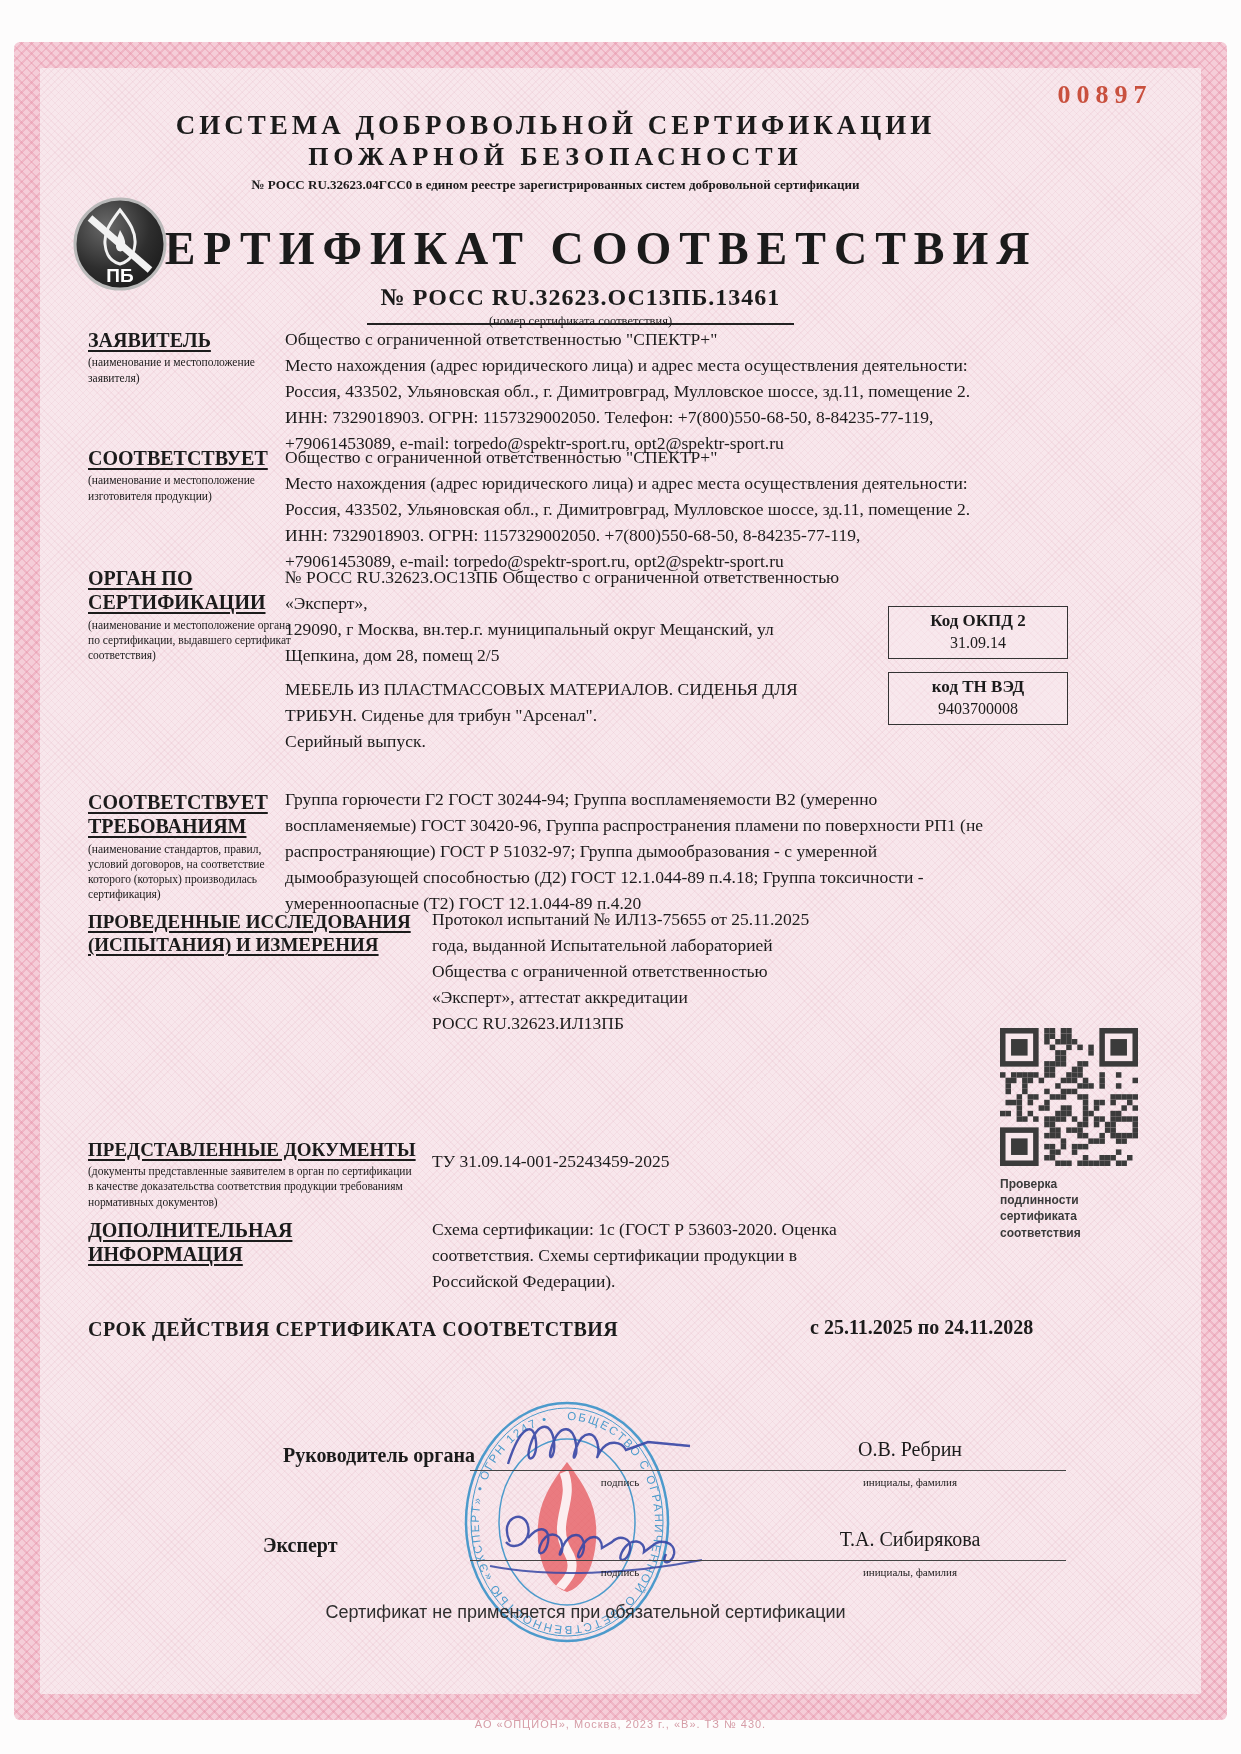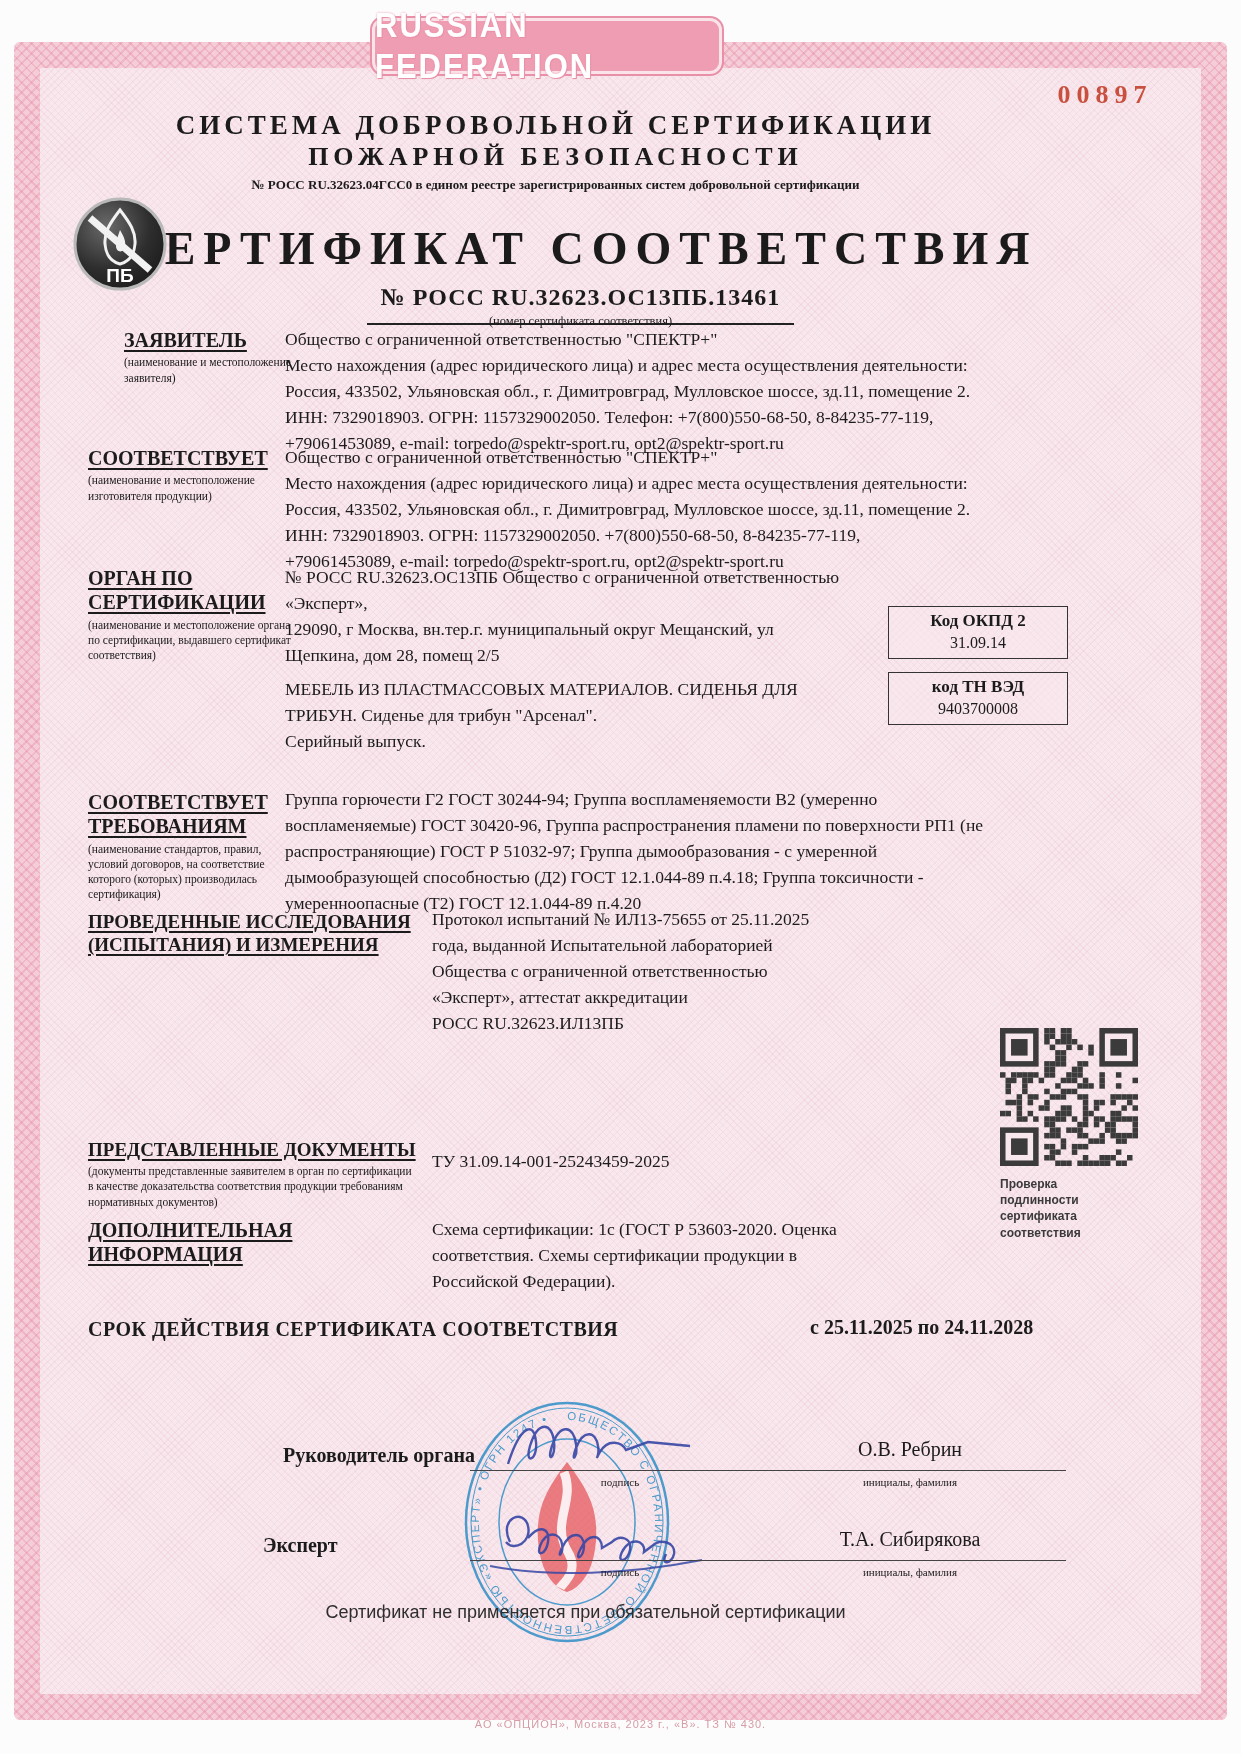--- a/index.html
+++ b/index.html
@@ -73,23 +73,20 @@
   .z4{z-index:4;}
 </style>
 </head>
 <body>
 
 <div class="page">
   <div class="frame">
     <div class="inner"></div>
   </div>
 
-  <div class="abs banner">
-    <span>RUSSIAN FEDERATION</span>
-  </div>
 
   <div class="abs serial">00897</div>
 
   <div class="abs ttl1">СИСТЕМА ДОБРОВОЛЬНОЙ СЕРТИФИКАЦИИ</div>
   <div class="abs ttl2">ПОЖАРНОЙ БЕЗОПАСНОСТИ</div>
   <div class="abs registry">№ РОСС RU.32623.04ГСС0 в едином реестре зарегистрированных систем добровольной сертификации</div>
 
   <div class="abs doctitle">СЕРТИФИКАТ СООТВЕТСТВИЯ</div>
 
   <div class="abs z4" style="left:72px;top:196px;width:96px;height:96px;">
@@ -106,21 +103,21 @@
       <path d="M48,34 C52,41 54,45 53,51 C52,57 44,57 44,50 C44,44 46,40 48,34 Z" fill="#f2f2f2"></path>
       <line x1="18" y1="22" x2="78" y2="74" stroke="#f2f2f2" stroke-width="7"></line>
       <text x="48" y="86" text-anchor="middle" font-family="Liberation Sans, sans-serif" font-weight="bold" font-size="19" fill="#ffffff">ПБ</text>
     </svg>
   </div>
   <div class="abs certnum">
     <span>№ РОСС RU.32623.ОС13ПБ.13461</span>
   </div>
   <div class="abs certcap">(номер сертификата соответствия)</div>
 
-  <div class="abs z4" style="left:88px;top:328px;width:200px;margin-left:36px;">
+  <div class="abs z4" style="left:88px;top:328px;width:200px;">
     <div class="lbl">ЗАЯВИТЕЛЬ</div>
     <div class="sub">(наименование и местоположение заявителя)</div>
   </div>
   <div class="abs lines" style="left:285px;top:326px;width:830px;">Общество с ограниченной ответственностью "СПЕКТР+"
 Место нахождения (адрес юридического лица) и адрес места осуществления деятельности:
 Россия, 433502, Ульяновская обл., г. Димитровград, Мулловское шоссе, зд.11, помещение 2.
 ИНН: 7329018903. ОГРН: 1157329002050. Телефон: +7(800)550-68-50, 8-84235-77-119,
 +79061453089, e-mail: torpedo@spektr-sport.ru, opt2@spektr-sport.ru</div>
 
   <div class="abs z4" style="left:88px;top:446px;width:210px;">

